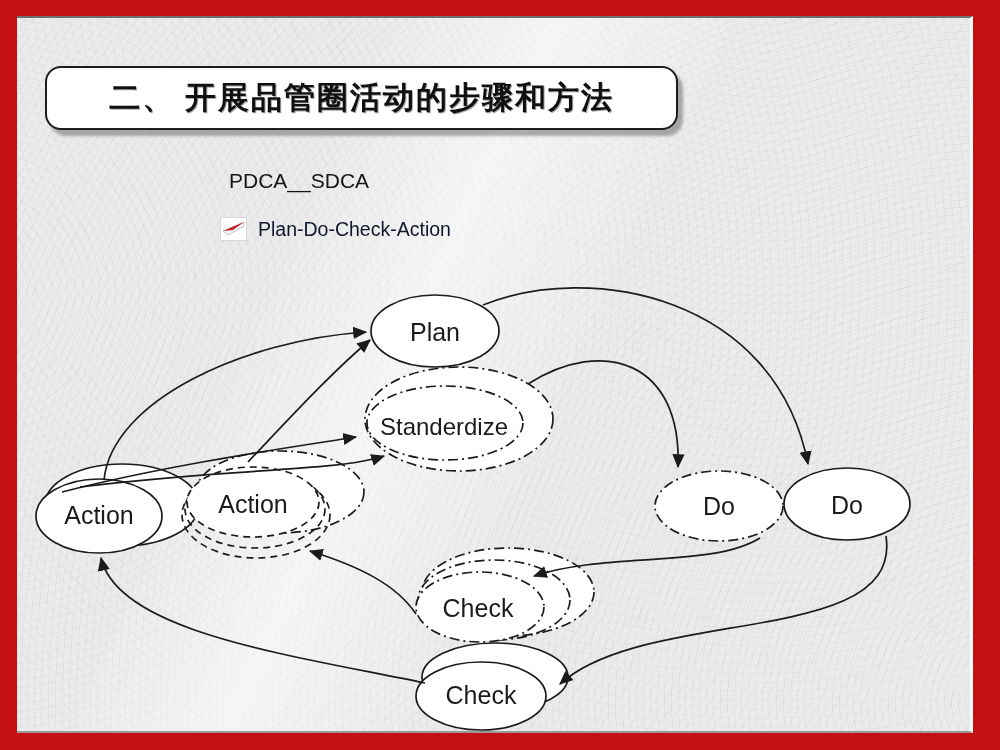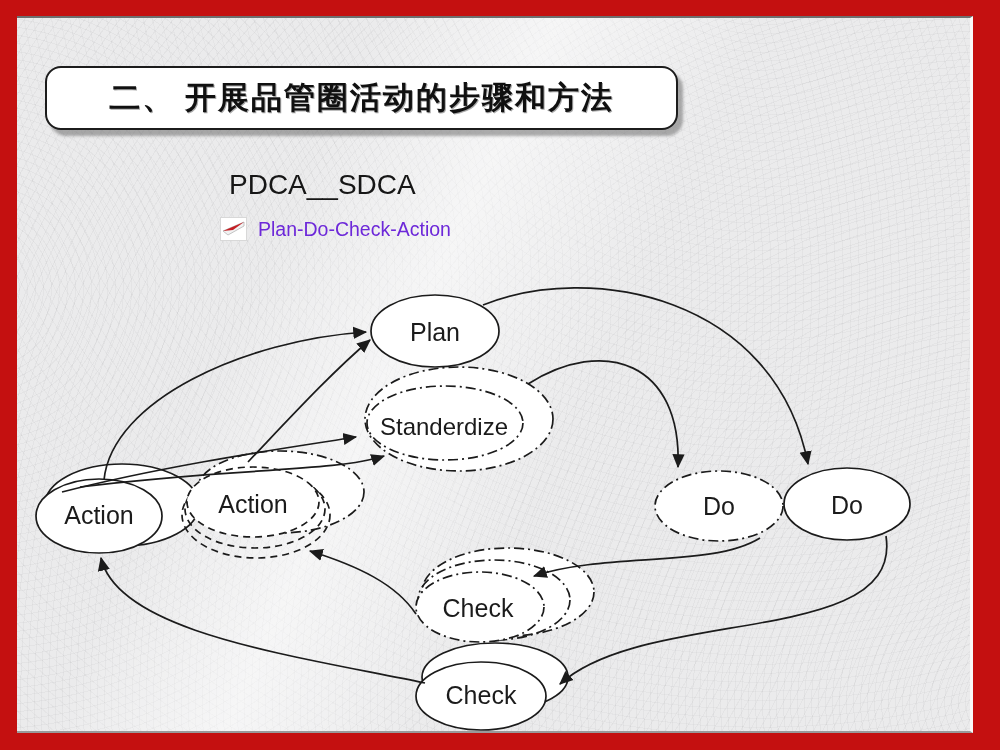--- a/index.html
+++ b/index.html
@@ -39,29 +39,29 @@
     box-sizing:border-box;
   }
   .title-text{
     font-family:"Liberation Serif", serif;
     font-size:31px;font-weight:bold;color:#101010;
     letter-spacing:2px;white-space:nowrap;
     text-shadow:1px 1px 0 #aaa;
   }
   .subtitle{
     position:absolute;left:212px;top:151px;
-    font-size:28px;color:#161616;
+    font-size:21px;color:#161616;
   }
   .bullets{
     position:absolute;left:203px;top:199px;
     display:flex;flex-direction:column;gap:11px;
   }
   .bullet-row{display:flex;align-items:center;gap:11px;}
   .bullet-icon{width:27px;height:24px;flex:0 0 auto;display:block;}
-  .bullet-label{font-size:19.5px;color:#6d28d9;}
+  .bullet-label{font-size:19.5px;color:#0f172a;}
   .diagram{
     position:absolute;left:-17px;top:-18px;width:1000px;height:750px;
   }
   .diagram text{
     font-family:"Liberation Sans", sans-serif;
     fill:#1b1b1b;text-anchor:middle;dominant-baseline:central;
   }
   .node-label{font-size:25px;}
   .node-label-sm{font-size:24px;}
   .edge{fill:none;stroke:#1b1b1b;stroke-width:1.7;}

